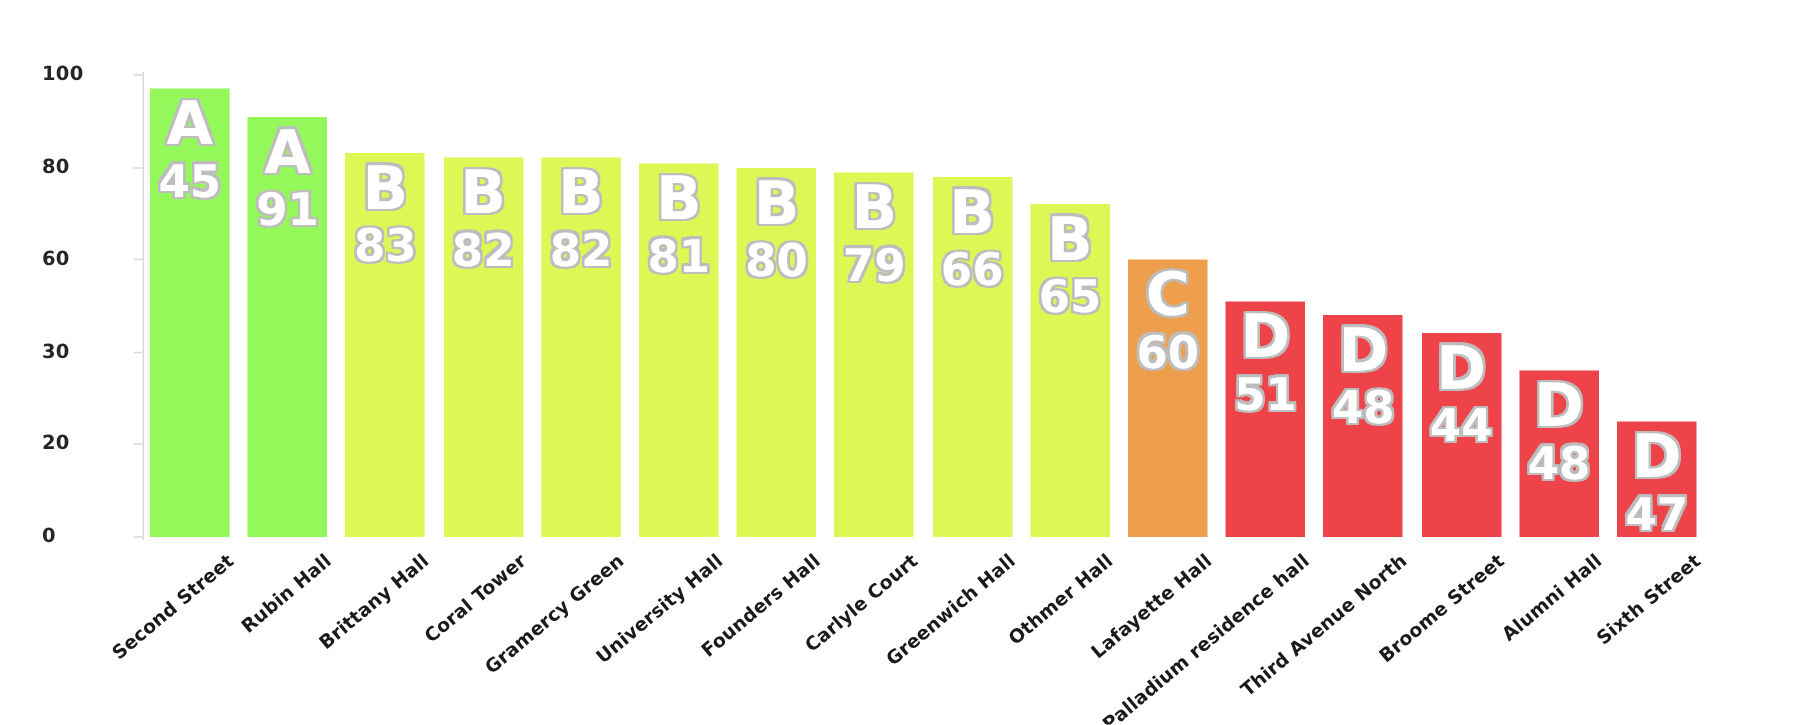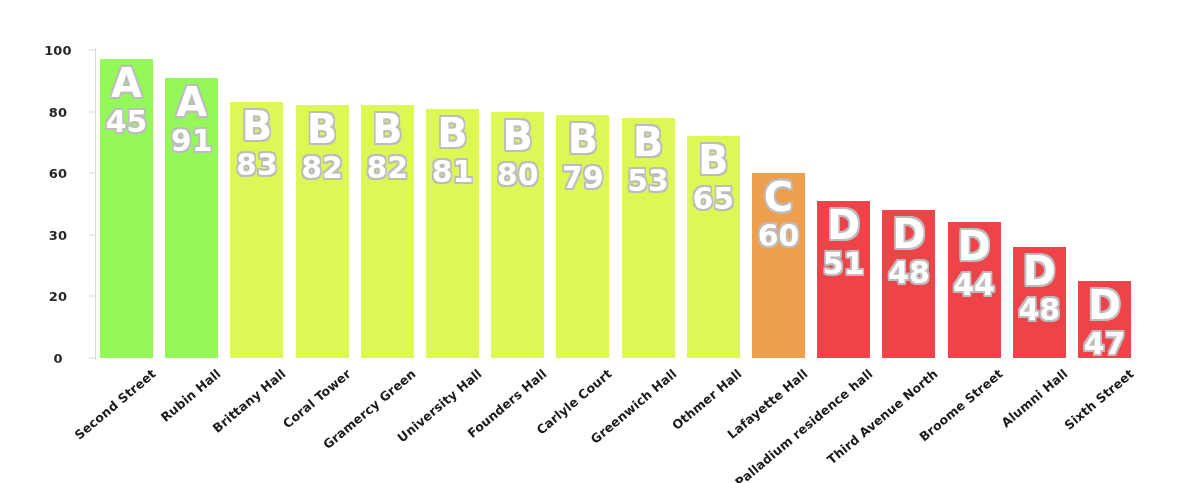--- a/index.html
+++ b/index.html
@@ -42,21 +42,21 @@
   .tick-row {
     position: absolute;
     left: 0;
     width: 1200px;
     height: 0;
   }
   .tick-label {
     position: absolute;
     right: 1112px;            
     width: 60px;
-    text-align: center;
+    text-align: left;
     transform: translateY(-50%);
     font-size: 13px;
     font-weight: bold;
     color: #262626;
     letter-spacing: 0.2px;
   }
   .tick-mark {
     position: absolute;
     left: 89px;
     width: 6px;
@@ -202,21 +202,21 @@
         </div>
         <div class="bar" style="left: 556.4px; width: 53px; height: 243.32px; background: rgb(220, 248, 85);">
           <div class="bar-inner">
             <div class="bar-grade">B</div>
             <div class="bar-value">79</div>
           </div>
         </div>
         <div class="bar" style="left: 621.6px; width: 53px; height: 240.24px; background: rgb(220, 248, 85);">
           <div class="bar-inner">
             <div class="bar-grade">B</div>
-            <div class="bar-value">53</div>
+            <div class="bar-value">66</div>
           </div>
         </div>
         <div class="bar" style="left: 686.8px; width: 53px; height: 221.76px; background: rgb(220, 248, 85);">
           <div class="bar-inner">
             <div class="bar-grade">B</div>
             <div class="bar-value">65</div>
           </div>
         </div>
         <div class="bar" style="left: 752px; width: 53px; height: 184.8px; background: rgb(238, 159, 78);">
           <div class="bar-inner">

